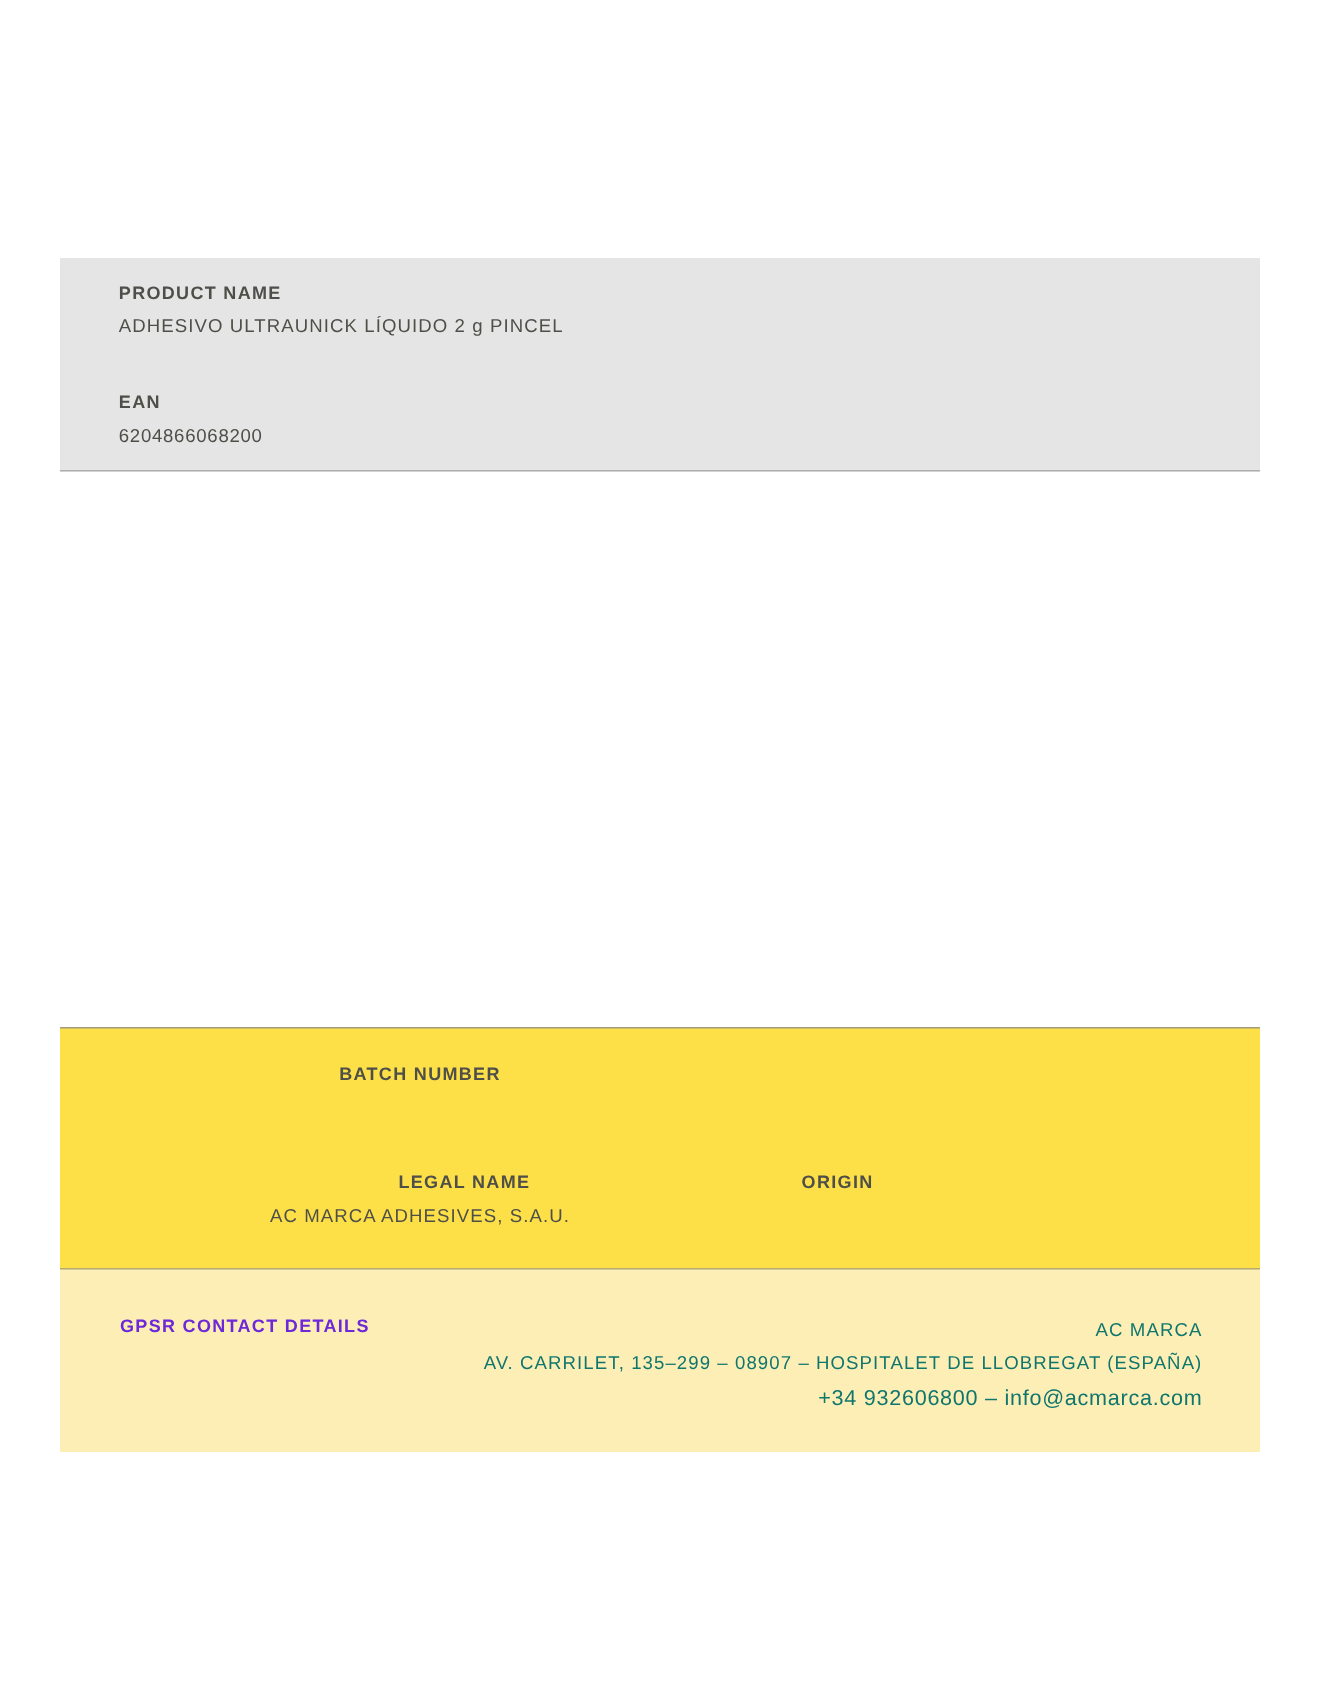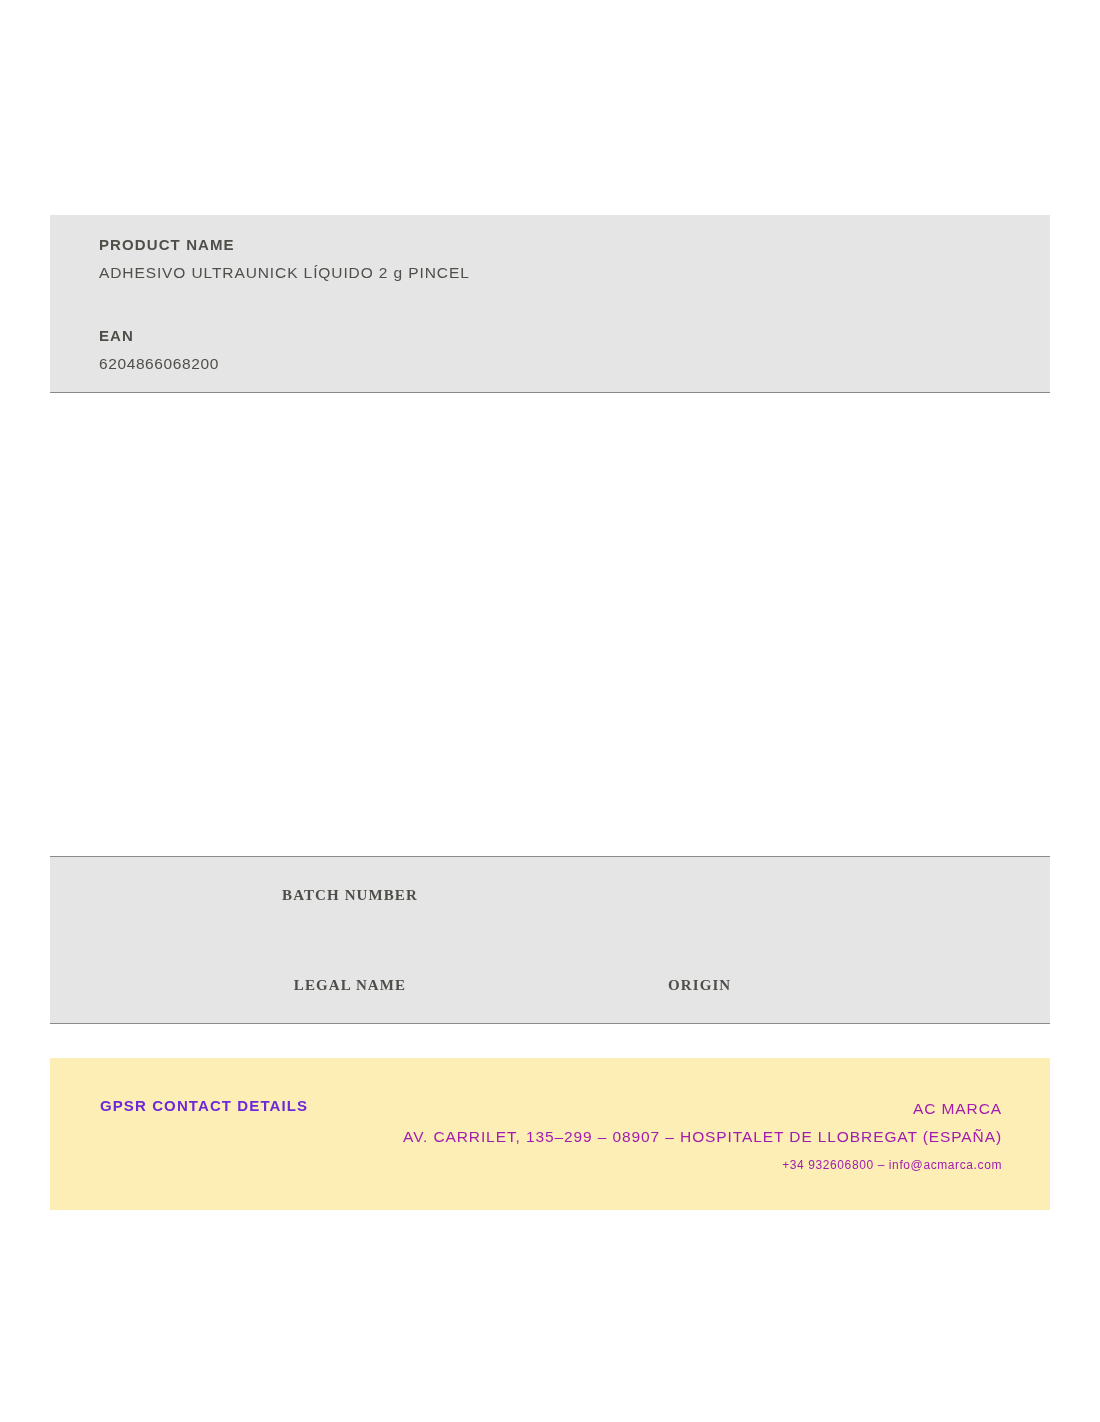--- a/index.html
+++ b/index.html
@@ -78,44 +78,43 @@
     height: 463px;
     background: #ffffff;
   }
 
   
   .batch-block {
     position: absolute;
     left: 50px;
     top: 856px;
     width: 1000px;
-    height: 168px;
-    background: #e5e5e5;
+    height: 202px;
+    background: #fde047;
     border-top: 1px solid #8a8a86;
     border-bottom: 1px solid #8a8a86;
     box-sizing: border-box;
-    font-family: Liberation Serif, serif;
   }
 
   .batch-block .col-a {
     position: absolute;
     left: 0;
     width: 600px;
     text-align: center;
   }
   .batch-block .col-b {
     position: absolute;
     left: 618px;
     width: 380px;
     text-align: left;
   }
 
   .batch-block .batch-label { top: 30px; }
   .batch-block .exp-label { top: 30px; }
-  .batch-block .legal-label { top: 120px; }
+  .batch-block .legal-label { top: 120px; padding-left: 37px; }
   .batch-block .legal-value { top: 148px; }
   .batch-block .origin-label { top: 120px; }
   .batch-block .origin-value { top: 148px; }
 
   
   .gpsr-block {
     position: absolute;
     left: 50px;
     top: 1058px;
     width: 1000px;
@@ -133,25 +132,25 @@
   }
   .gpsr-lines {
     position: absolute;
     right: 48px;
     top: 37px;
     text-align: right;
   }
   .gpsr-lines div {
     font-size: 15.5px;
     letter-spacing: 0.9px;
-    color: #a21caf;
+    color: #0f766e;
     line-height: 28px;
   }
   .gpsr-lines .small {
-    font-size: 12px;
+    font-size: 18px;
     letter-spacing: 0.6px;
   }
 </style>
 </head>
 <body>
 
 <div class="page">
 
   <div class="top-block">
     <div class="field-label product-name-label">PRODUCT NAME</div>
@@ -159,20 +158,21 @@
     <div class="field-label ean-label">EAN</div>
     <div class="field-value ean-value">6204866068200</div>
   </div>
 
   <div class="mid-blank"></div>
 
   <div class="batch-block">
     <div class="field-label col-a batch-label">BATCH NUMBER</div>
 
     <div class="field-label col-a legal-label">LEGAL NAME</div>
+    <div class="field-value col-a legal-value">AC MARCA ADHESIVES, S.A.U.</div>
 
     <div class="field-label col-b origin-label">ORIGIN</div>
   </div>
 
   <div class="gpsr-block">
     <div class="gpsr-label">GPSR CONTACT DETAILS</div>
     <div class="gpsr-lines">
       <div>AC MARCA</div>
       <div>AV. CARRILET, 135–299 – 08907 – HOSPITALET DE LLOBREGAT (ESPAÑA)</div>
       <div class="small">+34 932606800 – info@acmarca.com</div>

